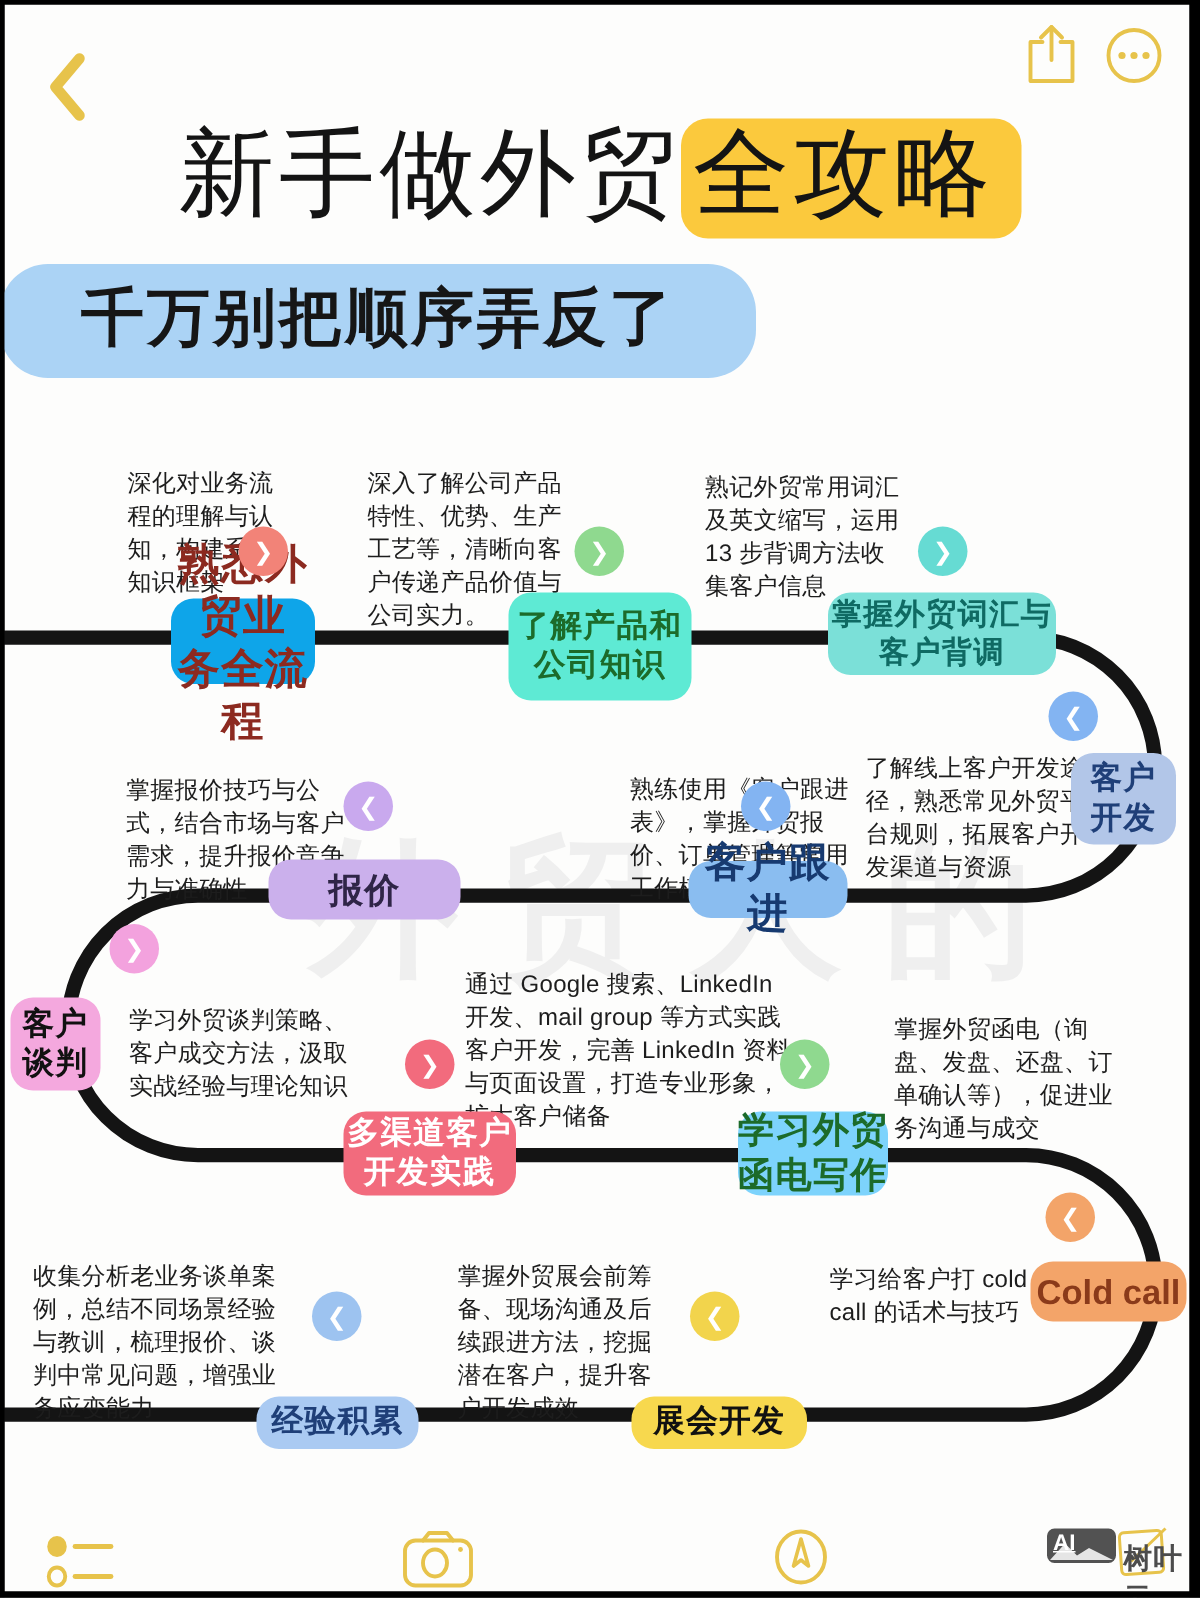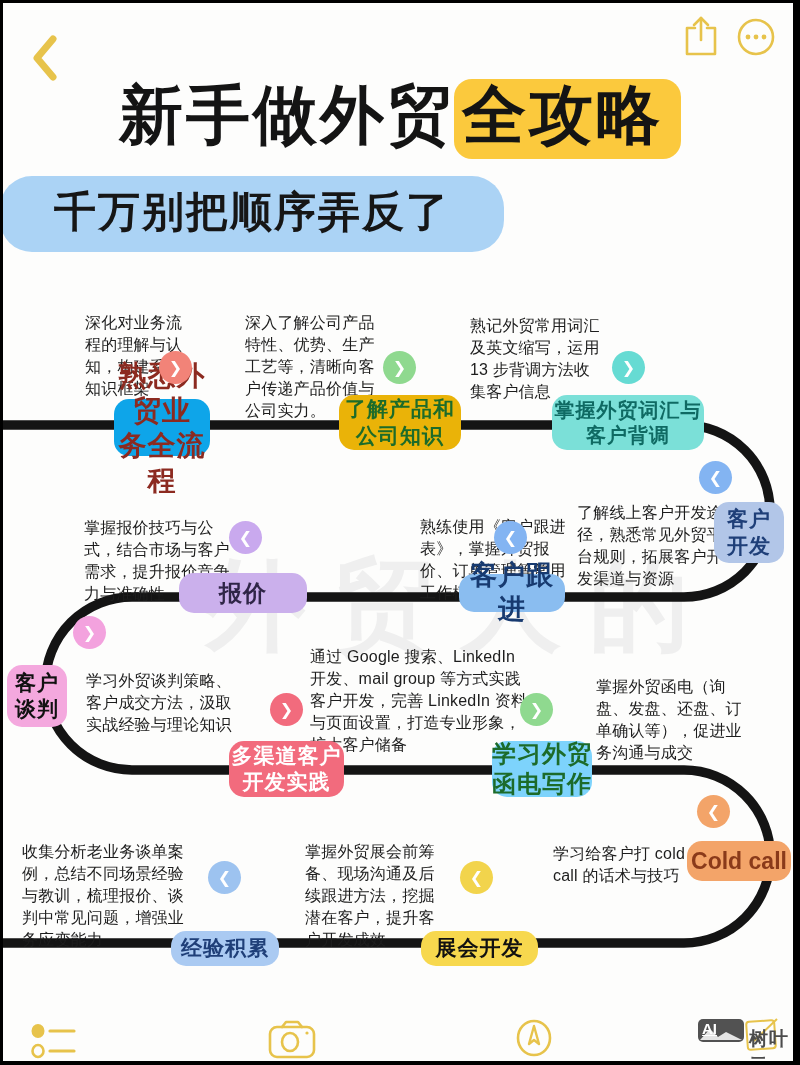--- a/index.html
+++ b/index.html
@@ -4,21 +4,21 @@
 <style>
   html,body{margin:0;padding:0;background:#000;}
   .page{position:relative;width:800px;height:1065px;background:#000;overflow:hidden;
         font-family:"Liberation Sans","DejaVu Sans",sans-serif;}
   .paper{position:absolute;left:3px;top:3px;right:7px;bottom:4px;background:#fdfdfc;}
   .abs{position:absolute;}
   
   .yellow-stroke{stroke:#e7c34b;fill:none;stroke-width:2.6;stroke-linecap:round;stroke-linejoin:round;}
   
   .title{position:absolute;left:0;top:74px;width:100%;text-align:center;
-         font-size:64px;font-weight:700;color:#141414;letter-spacing:3px;line-height:1.3;}
+         font-size:64px;font-weight:400;color:#141414;letter-spacing:3px;line-height:1.3;}
   .hl{background:#fbc93d;border-radius:18px;padding:0 18px 8px 8px;}
   .subtitle-wrap{position:absolute;left:0;top:176px;width:100%;font-family:Liberation Serif, serif;}
   .subtitle{display:inline-block;background:#abd3f5;border-radius:32px;
             padding:8px 54px 12px 54px;font-size:42px;font-weight:900;color:#161616;letter-spacing:2px;}
   
   .watermark{position:absolute;left:205px;top:540px;font-size:100px;font-weight:800;
              color:rgba(120,120,130,0.10);letter-spacing:28px;white-space:nowrap;}
   
   .note{position:absolute;font-size:16px;line-height:1.38;color:#1d1d1d;
         white-space:pre-line;font-weight:500;letter-spacing:0.2px;}
@@ -108,21 +108,21 @@
 潜在客户，提升客
 户开发成效</div>
   <div class="note" style="left:22px;top:841px;">收集分析老业务谈单案
 例，总结不同场景经验
 与教训，梳理报价、谈
 判中常见问题，增强业
 务应变能力</div>
 
   <div class="stage" style="left:114px;top:399px;width:96px;height:57px;font-size:28px;background:#0ea5e9;color:#8c2a20;">熟悉外贸业
 务全流程</div>
-  <div class="stage" style="left:339px;top:395px;width:122px;height:55px;font-size:21px;background:#eab308;color:#1c6b2a;">了解产品和
+  <div class="stage" style="left:339px;top:395px;width:122px;height:72px;font-size:21px;background:#5eead4;color:#1c6b2a;">了解产品和
 公司知识</div>
   <div class="stage" style="left:552px;top:395px;width:152px;height:55px;font-size:20px;background:#7be0d8;color:#0f6a63;">掌握外贸词汇与
 客户背调</div>
   <div class="stage" style="left:714px;top:502px;width:70px;height:61px;font-size:21px;background:#b2c6e8;color:#1f3f78;">客户
 开发</div>
   <div class="stage" style="left:459px;top:574px;width:106px;height:38px;font-size:27px;background:#8abdf0;color:#173a70;">客户跟进</div>
   <div class="stage" style="left:179px;top:573px;width:128px;height:40px;font-size:23px;background:#cbb0ec;color:#2f2547;">报价</div>
   <div class="stage" style="left:7px;top:665px;width:60px;height:62px;font-size:21px;background:#f4a8de;color:#111111;">客户
 谈判</div>
   <div class="stage" style="left:229px;top:741px;width:115px;height:56px;font-size:21px;background:#f26b7d;color:#ffffff;">多渠道客户

